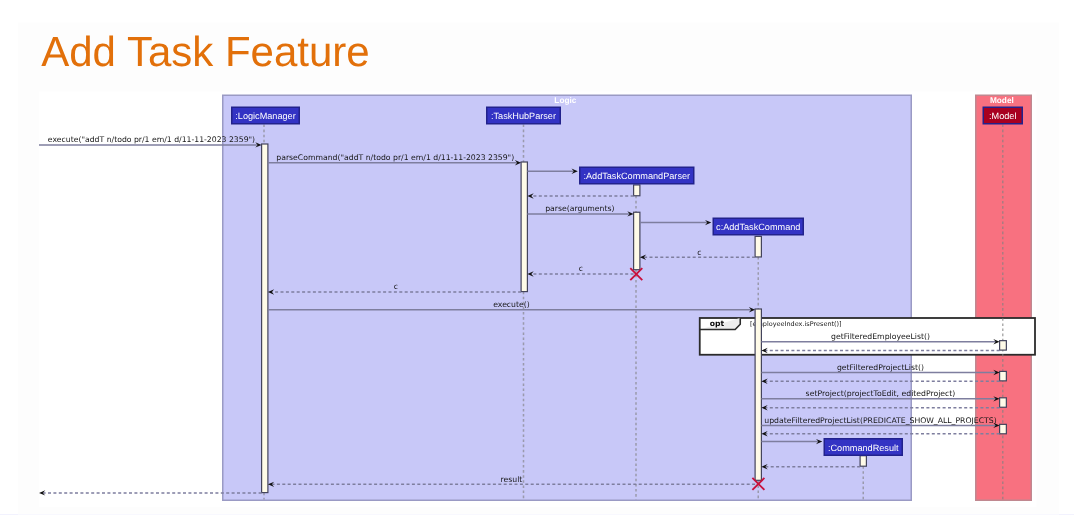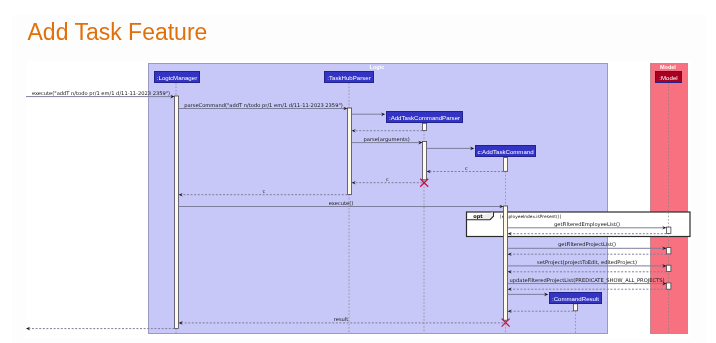--- a/index.html
+++ b/index.html
@@ -1,21 +1,21 @@
 <!DOCTYPE html>
 <html><head>
 <meta charset="utf-8">
 <title>Add Task Feature</title>
 <style>
   html,body{margin:0;padding:0;background:#ffffff;width:716px;height:343px;overflow:hidden;}
   body{font-family:"Liberation Sans", sans-serif;}
   #page{position:absolute;left:0;top:0;width:716px;height:343px;}
   #content-card{position:absolute;left:12px;top:15.2px;width:694px;height:328px;background:#fdfdfd;}
   #diagram-canvas{position:absolute;left:26px;top:61px;width:664.8px;height:277px;background:#ffffff;}
-  #page-title{position:absolute;left:27.5px;top:19.0px;font-size:23px;color:#e2700a;letter-spacing:0px;white-space:nowrap;}
+  #page-title{position:absolute;left:27.5px;top:19.0px;font-size:28px;color:#e2700a;letter-spacing:0px;white-space:nowrap;}
   #diagram{position:absolute;left:0;top:0;width:716px;height:343px;}
   svg{display:block;}
   #page{opacity:0.999;}
   text{-webkit-font-smoothing:antialiased;}
   .msg-label{font-family:"DejaVu Sans",sans-serif;font-size:5.15px;fill:#161616;}
   .pkg-label{font-family:"Liberation Sans",sans-serif;font-size:5.5px;fill:#ffffff;font-weight:bold;}
   .part-label{font-family:"Liberation Sans",sans-serif;font-size:6.1px;fill:#ffffff;}
   .frag-op{font-family:"DejaVu Sans",sans-serif;font-size:5.1px;fill:#0a0a0a;font-weight:bold;}
   .frag-guard{font-family:"DejaVu Sans",sans-serif;font-size:4.33px;fill:#161616;}
 </style>

